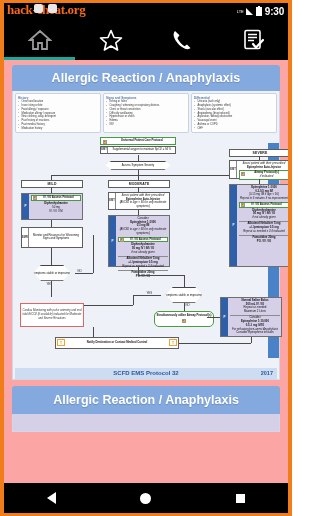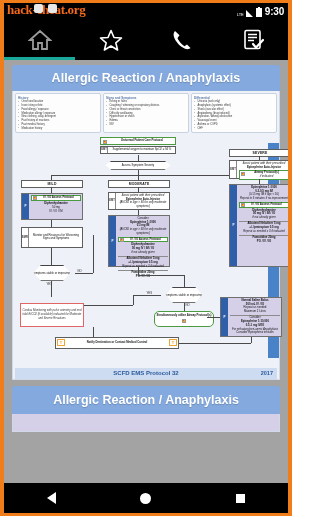--- a/index.html
+++ b/index.html
@@ -15,21 +15,21 @@
     position:relative;
   }
   .app { width:284px; height:510px; position:relative; overflow:hidden; background:#fff; }
 
   
   .statusbar {
     height:17px; background:#000; color:#fff;
     display:flex; align-items:center; justify-content:flex-end;
     padding:0 4px; font-size:9px; position:relative;
   }
-  .sb-right { display:flex; align-items:flex-end; gap:3px; }
+  .sb-right { display:flex; align-items:center; gap:3px; }
   .ico-lte { font-size:4px; line-height:4px; color:#fff; margin-right:-1px; }
   .sig { display:inline-block; width:0;height:0;
          border-left:7px solid #fff; border-top:7px solid transparent; }
   .bat { width:6px;height:9px;border:1px solid #fff; position:relative; background:#fff; }
   .bat:after{content:"";position:absolute;top:-2px;left:1px;width:2px;height:1px;background:#fff;}
   .clock { font-size:10px; font-weight:bold; letter-spacing:-.2px;}
   .wm {
     position:absolute; left:3px; top:-1px;
     font-family:"Liberation Serif", serif; font-weight:bold; font-size:13px;
     color:#f4691b; letter-spacing:-.3px; z-index:40; white-space:nowrap;
@@ -42,21 +42,21 @@
     height:40px; background:#000; display:flex; align-items:center;
     position:relative;
   }
   .tb-item { flex:1; display:flex; align-items:center; justify-content:center; height:100%;}
   .tb-item svg { display:block; }
   .tb-underline {
     position:absolute; left:0; bottom:0; width:71px; height:3px; background:#18a99a;
   }
 
   
-  .scroll { position:absolute; top:57px; left:0; right:0; bottom:30px; background:#a3a3a3; overflow:hidden;}
+  .scroll { position:absolute; top:57px; left:0; right:0; bottom:30px; background:#fca5a5; overflow:hidden;}
   .sheet { margin:5px 8px 0 8px; position:relative; }
   .banner {
     background:#84a9de; color:#fff; text-align:center;
     font-weight:bold; font-size:12.5px; padding:6px 0 6px 0;
     border-radius:3px 3px 0 0; letter-spacing:.1px;
     text-shadow:0 1px 1px rgba(0,0,0,.18);
   }
   .body-wrap{ border:1px solid #cfd9e8; border-top:none; background:#eef2f8; position:relative; padding:2px 2px 0 2px;}
 
   

